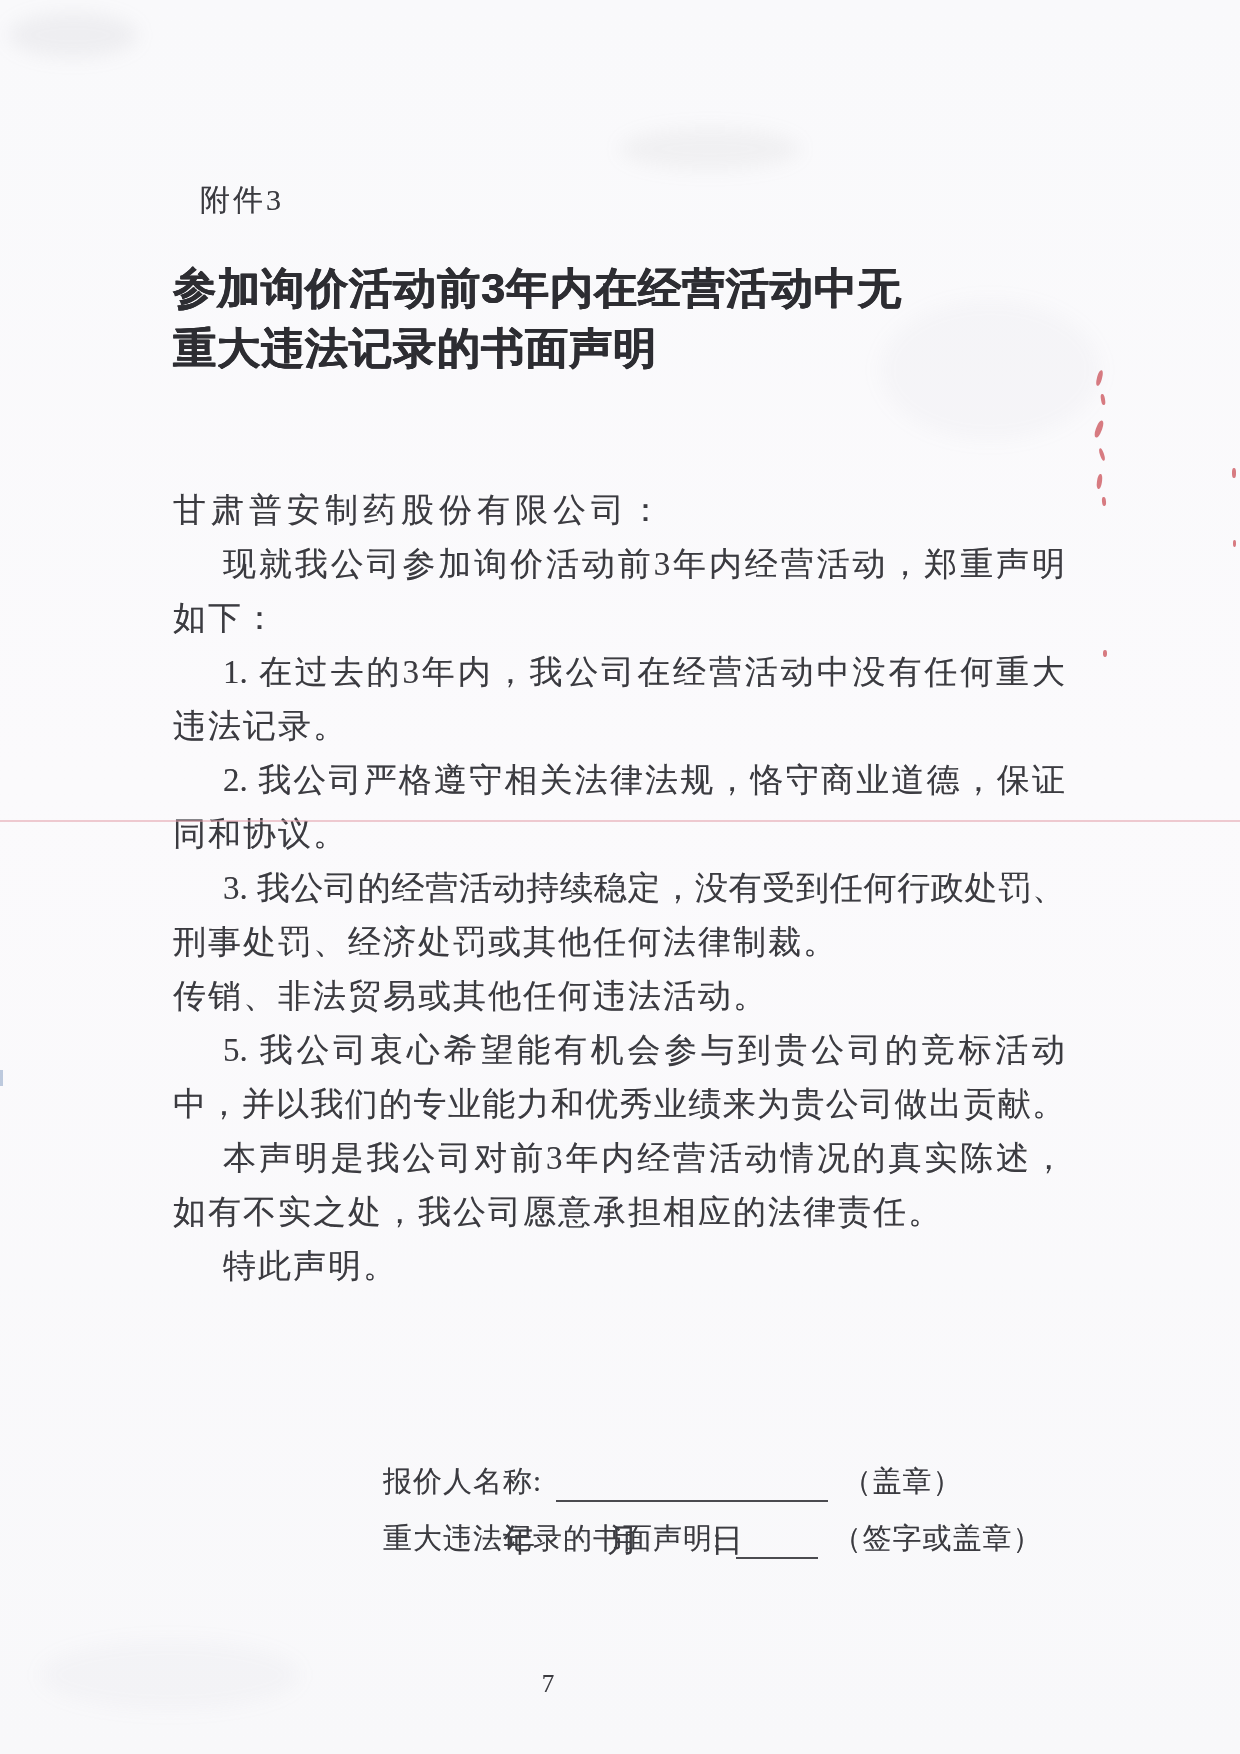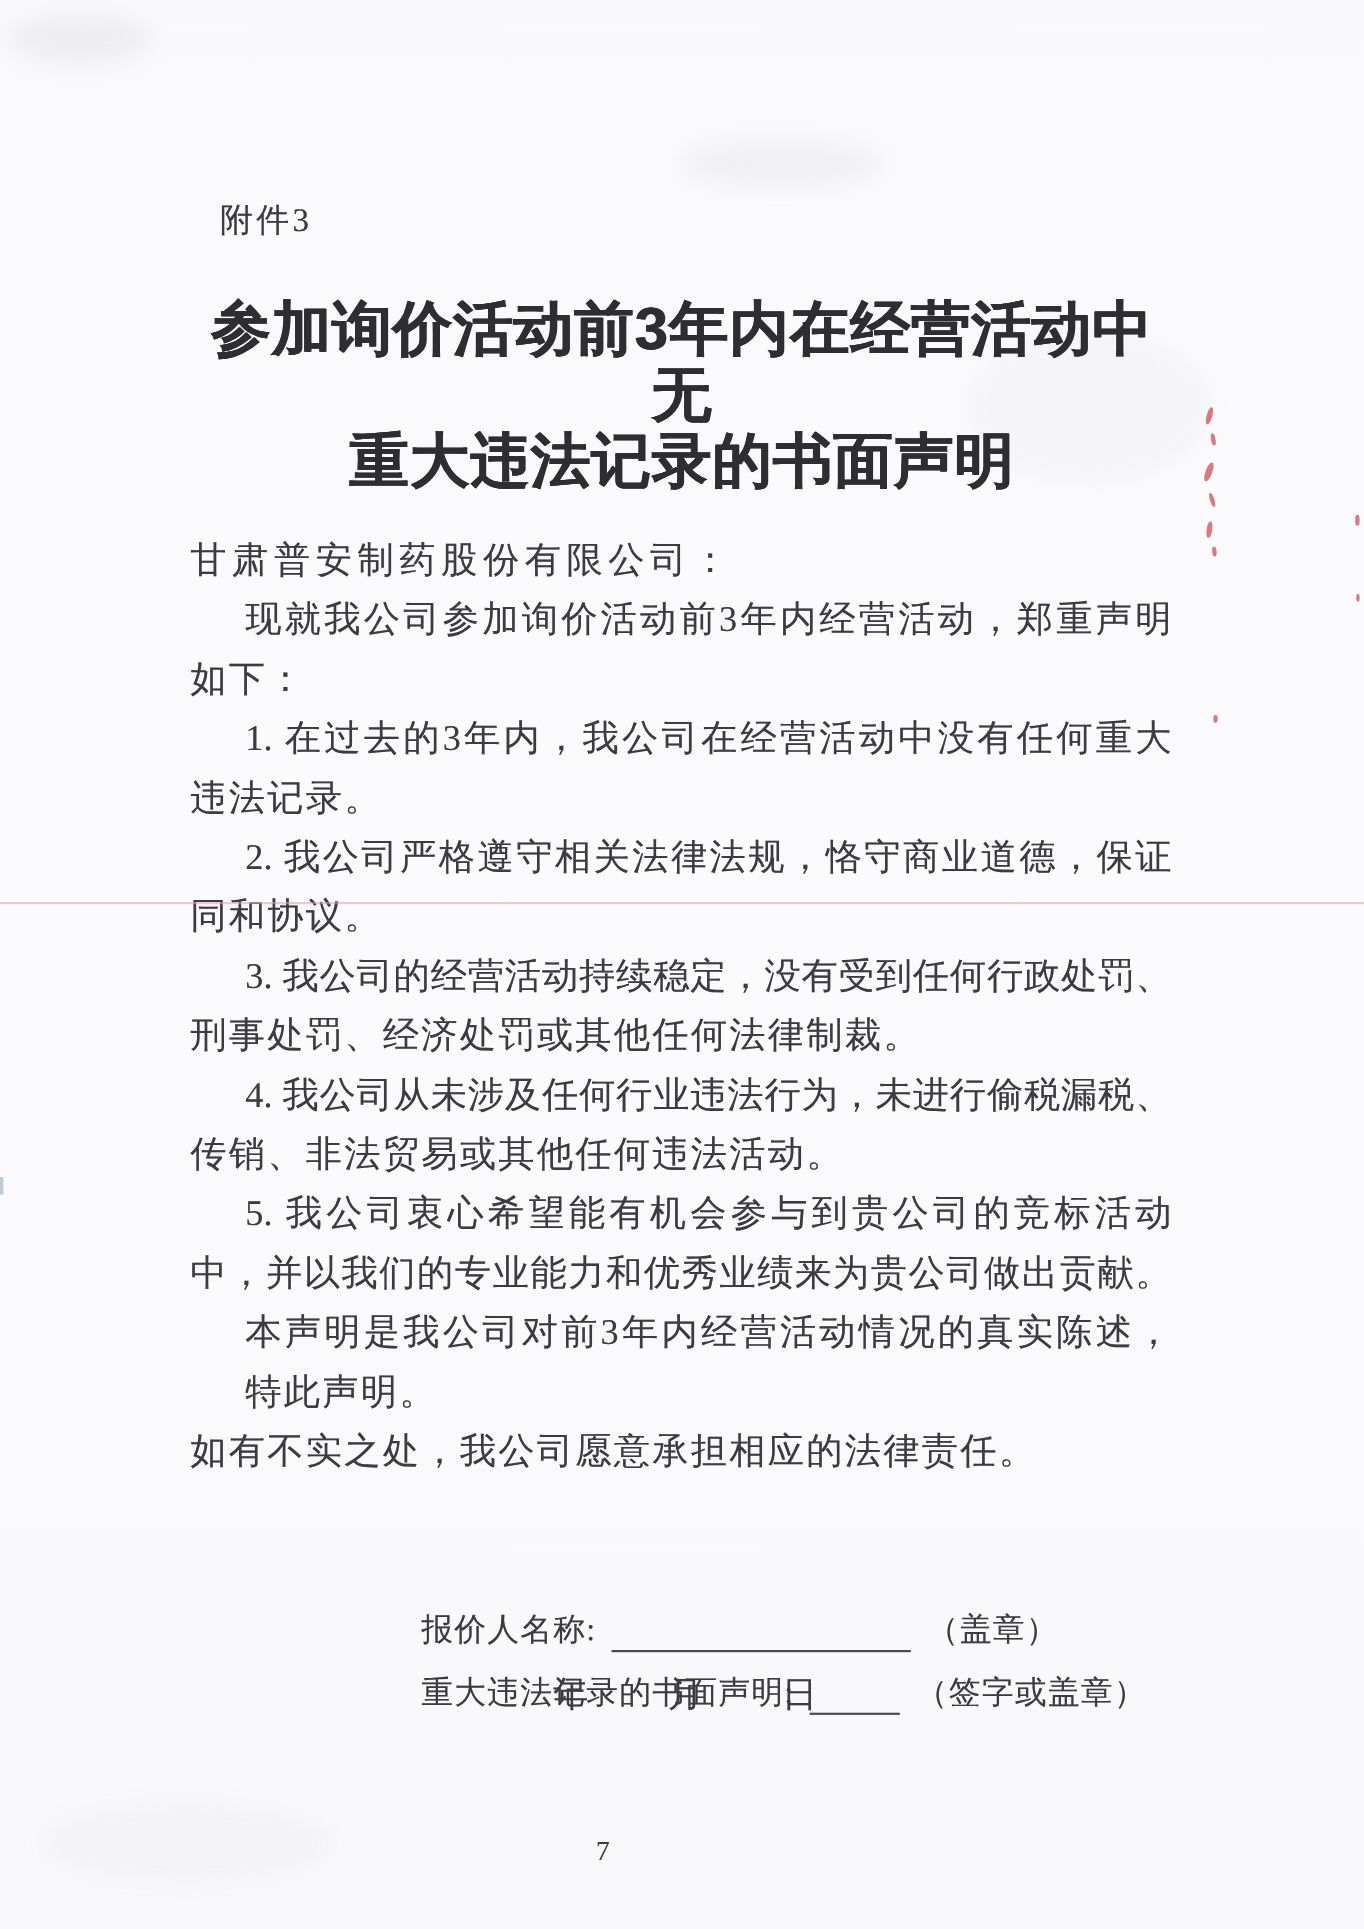--- a/index.html
+++ b/index.html
@@ -19,27 +19,25 @@
   .sm4 { left:40px;  top:1640px; width:260px; height:70px;  background:rgba(160,160,168,0.05); }
 
   .attachment-label {
     position:absolute; left:200px; top:180px;
     font-size:30px; letter-spacing:3px;
     text-shadow:0 0 0.5px rgba(60,60,70,.45);
   }
 
   .title {
     position:absolute; left:173px; top:258px; width:894px;
-    text-align:center;
     font-family:"Liberation Sans","DejaVu Sans",sans-serif;
-    font-weight:700; font-size:54px; line-height:60px;
+    font-weight:700; font-size:43px; line-height:60px;
     color: var(--title-ink, #2d2d32);
     letter-spacing:1px;
     text-shadow:0.7px 0 0 currentColor, -0.3px 0 0 currentColor;
-    margin-top:11px;
   }
 
   .body-lines {
     position:absolute; left:173px; top:483px; width:892px;
     font-size:33px;
   }
   .bline {
     height:54px; line-height:54px;
     letter-spacing:2px;
     text-shadow:0 0 0.5px rgba(60,60,70,.4);
@@ -98,27 +96,26 @@
   <div class="body-lines">
       <div class="bline sal">甘肃普安制药股份有限公司：</div>
       <div class="bline j" style="text-indent: 50px;">现就我公司参加询价活动前3年内经营活动，郑重声明</div>
       <div class="bline">如下：</div>
       <div class="bline j" style="text-indent: 50px;">1. 在过去的3年内，我公司在经营活动中没有任何重大</div>
       <div class="bline">违法记录。</div>
       <div class="bline j" style="text-indent: 50px;">2. 我公司严格遵守相关法律法规，恪守商业道德，保证</div>
       <div class="bline">同和协议。</div>
       <div class="bline j" style="text-indent: 50px;">3. 我公司的经营活动持续稳定，没有受到任何行政处罚、</div>
       <div class="bline">刑事处罚、经济处罚或其他任何法律制裁。</div>
-      <div class="bline j" style="text-indent: 50px;">4. 我公司从未涉及任何行业违法行为，未进行偷税漏税、</div>
       <div class="bline">传销、非法贸易或其他任何违法活动。</div>
       <div class="bline j" style="text-indent: 50px;">5. 我公司衷心希望能有机会参与到贵公司的竞标活动</div>
       <div class="bline j">中，并以我们的专业能力和优秀业绩来为贵公司做出贡献。</div>
       <div class="bline j" style="text-indent: 50px;">本声明是我公司对前3年内经营活动情况的真实陈述，</div>
+      <div class="bline">如有不实之处，我公司愿意承担相应的法律责任。</div>
       <div class="bline" style="text-indent: 50px;">特此声明。</div>
-      <div class="bline">如有不实之处，我公司愿意承担相应的法律责任。</div>
     </div>
 
   <div class="fold-line"></div>
 
   <div class="sig-row sig-row1">
     <span>报价人名称:</span>
     <span class="blank bidder"></span>
     <span>（盖章）</span>
   </div>
 

